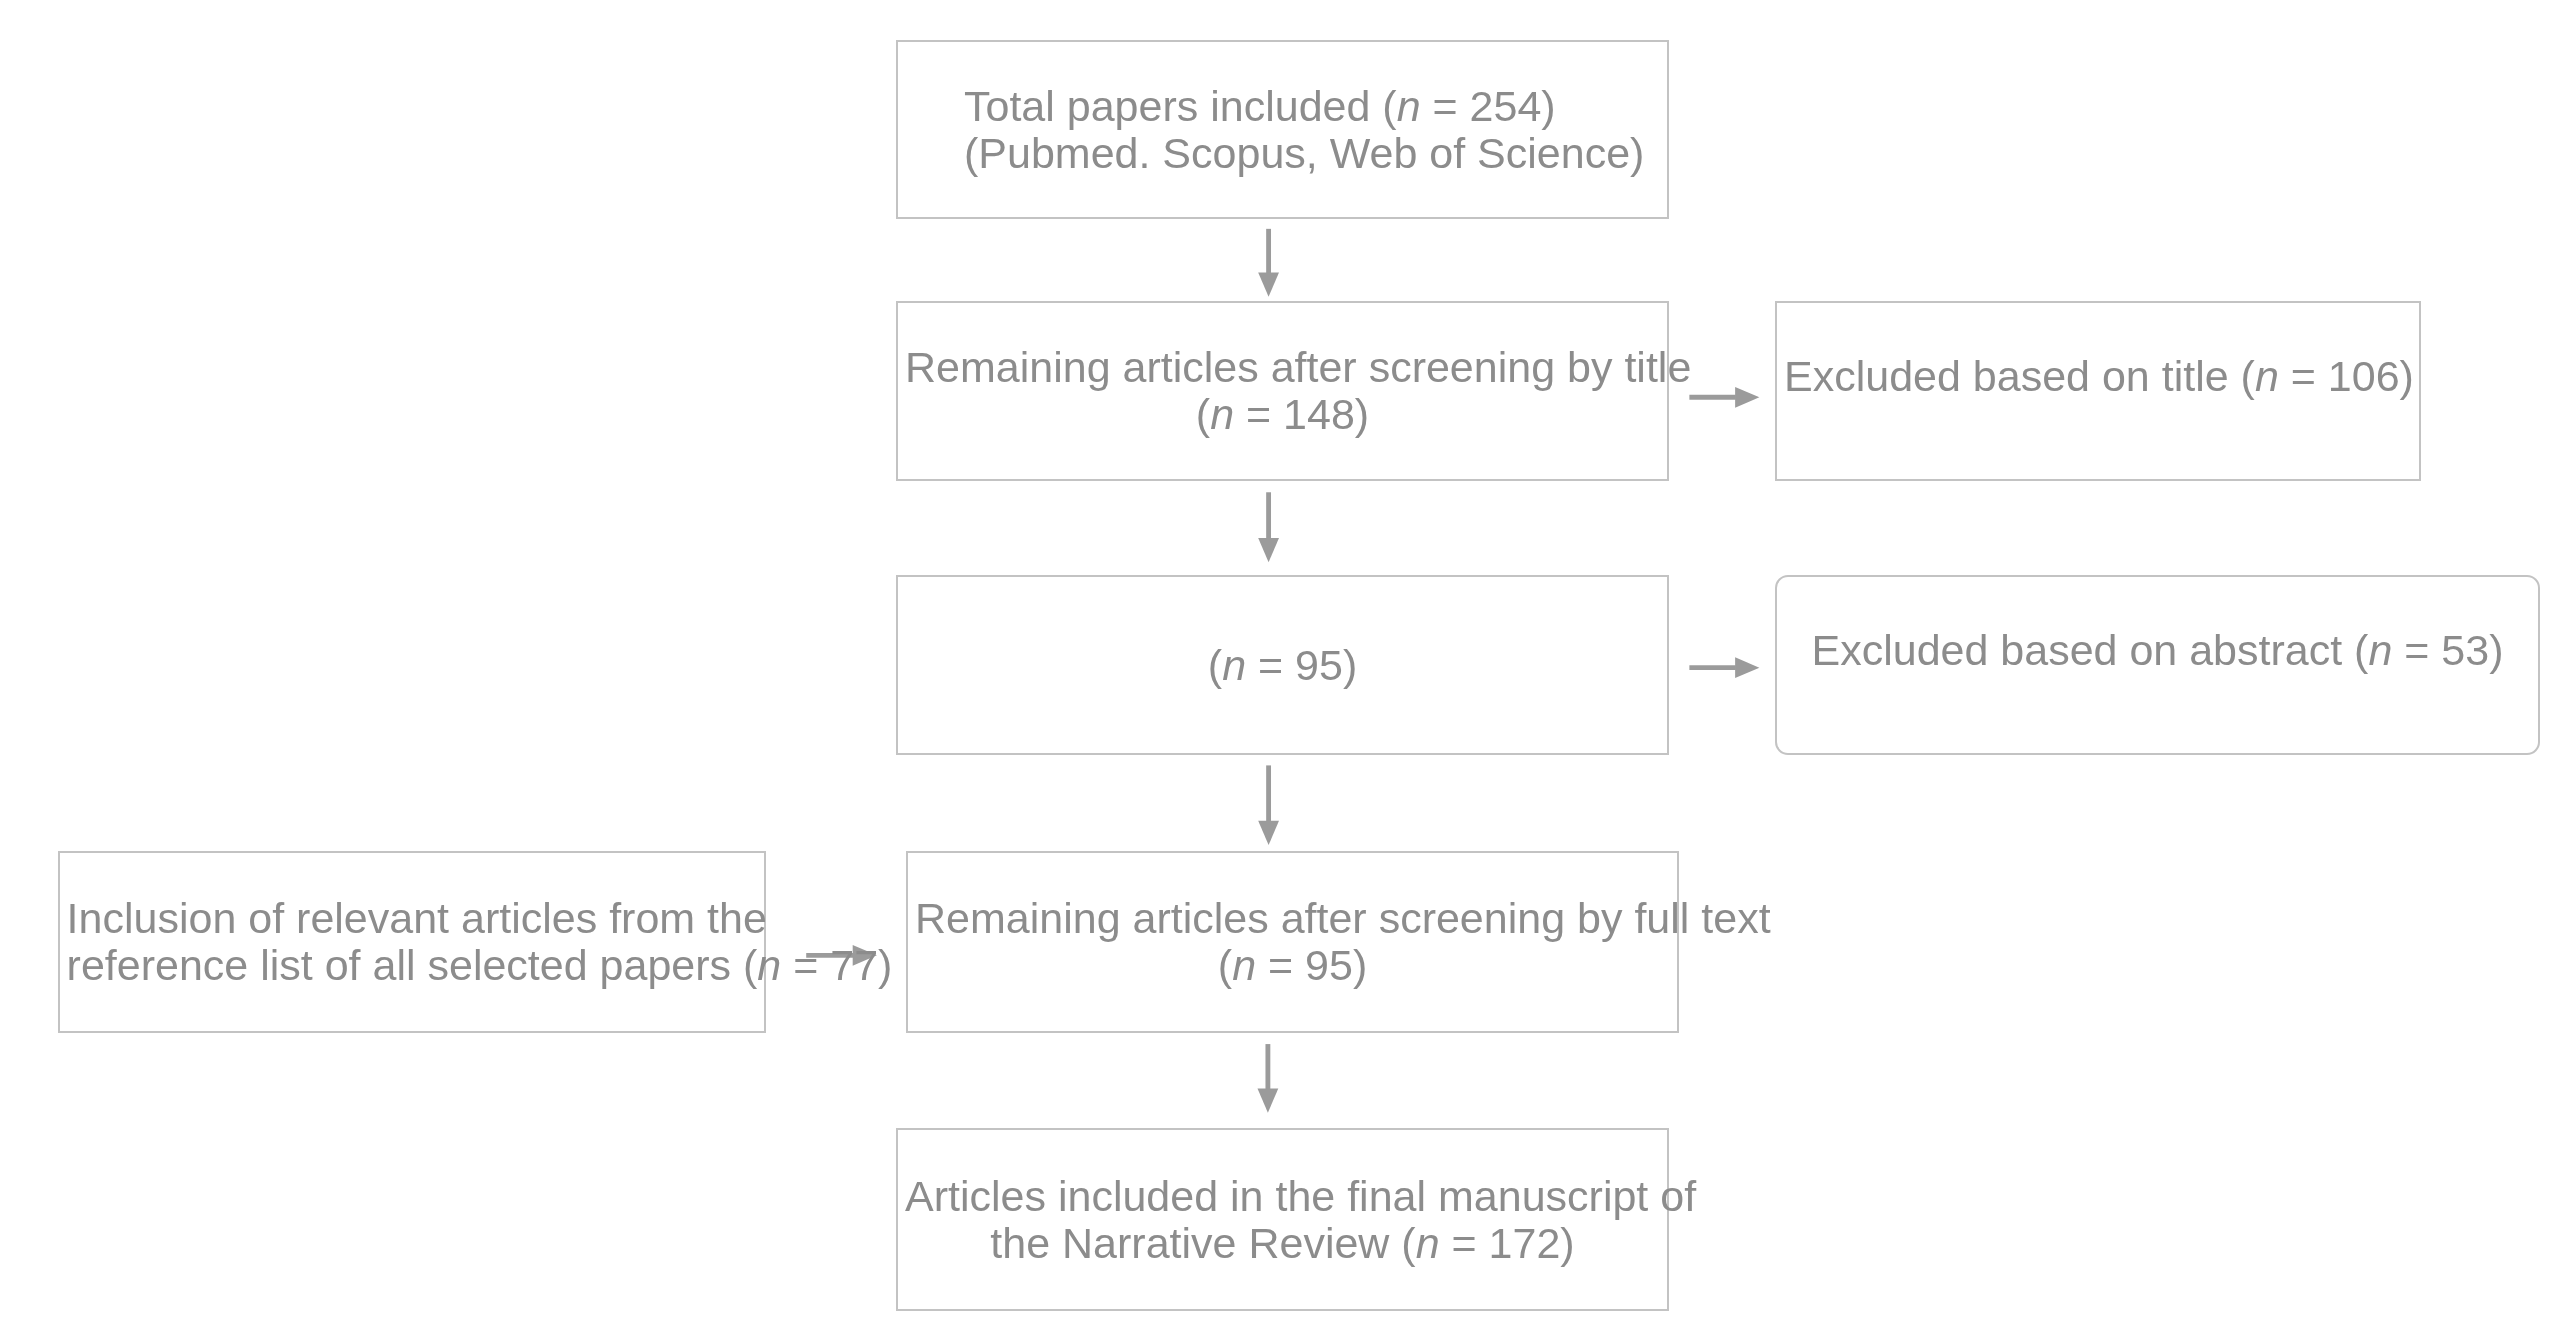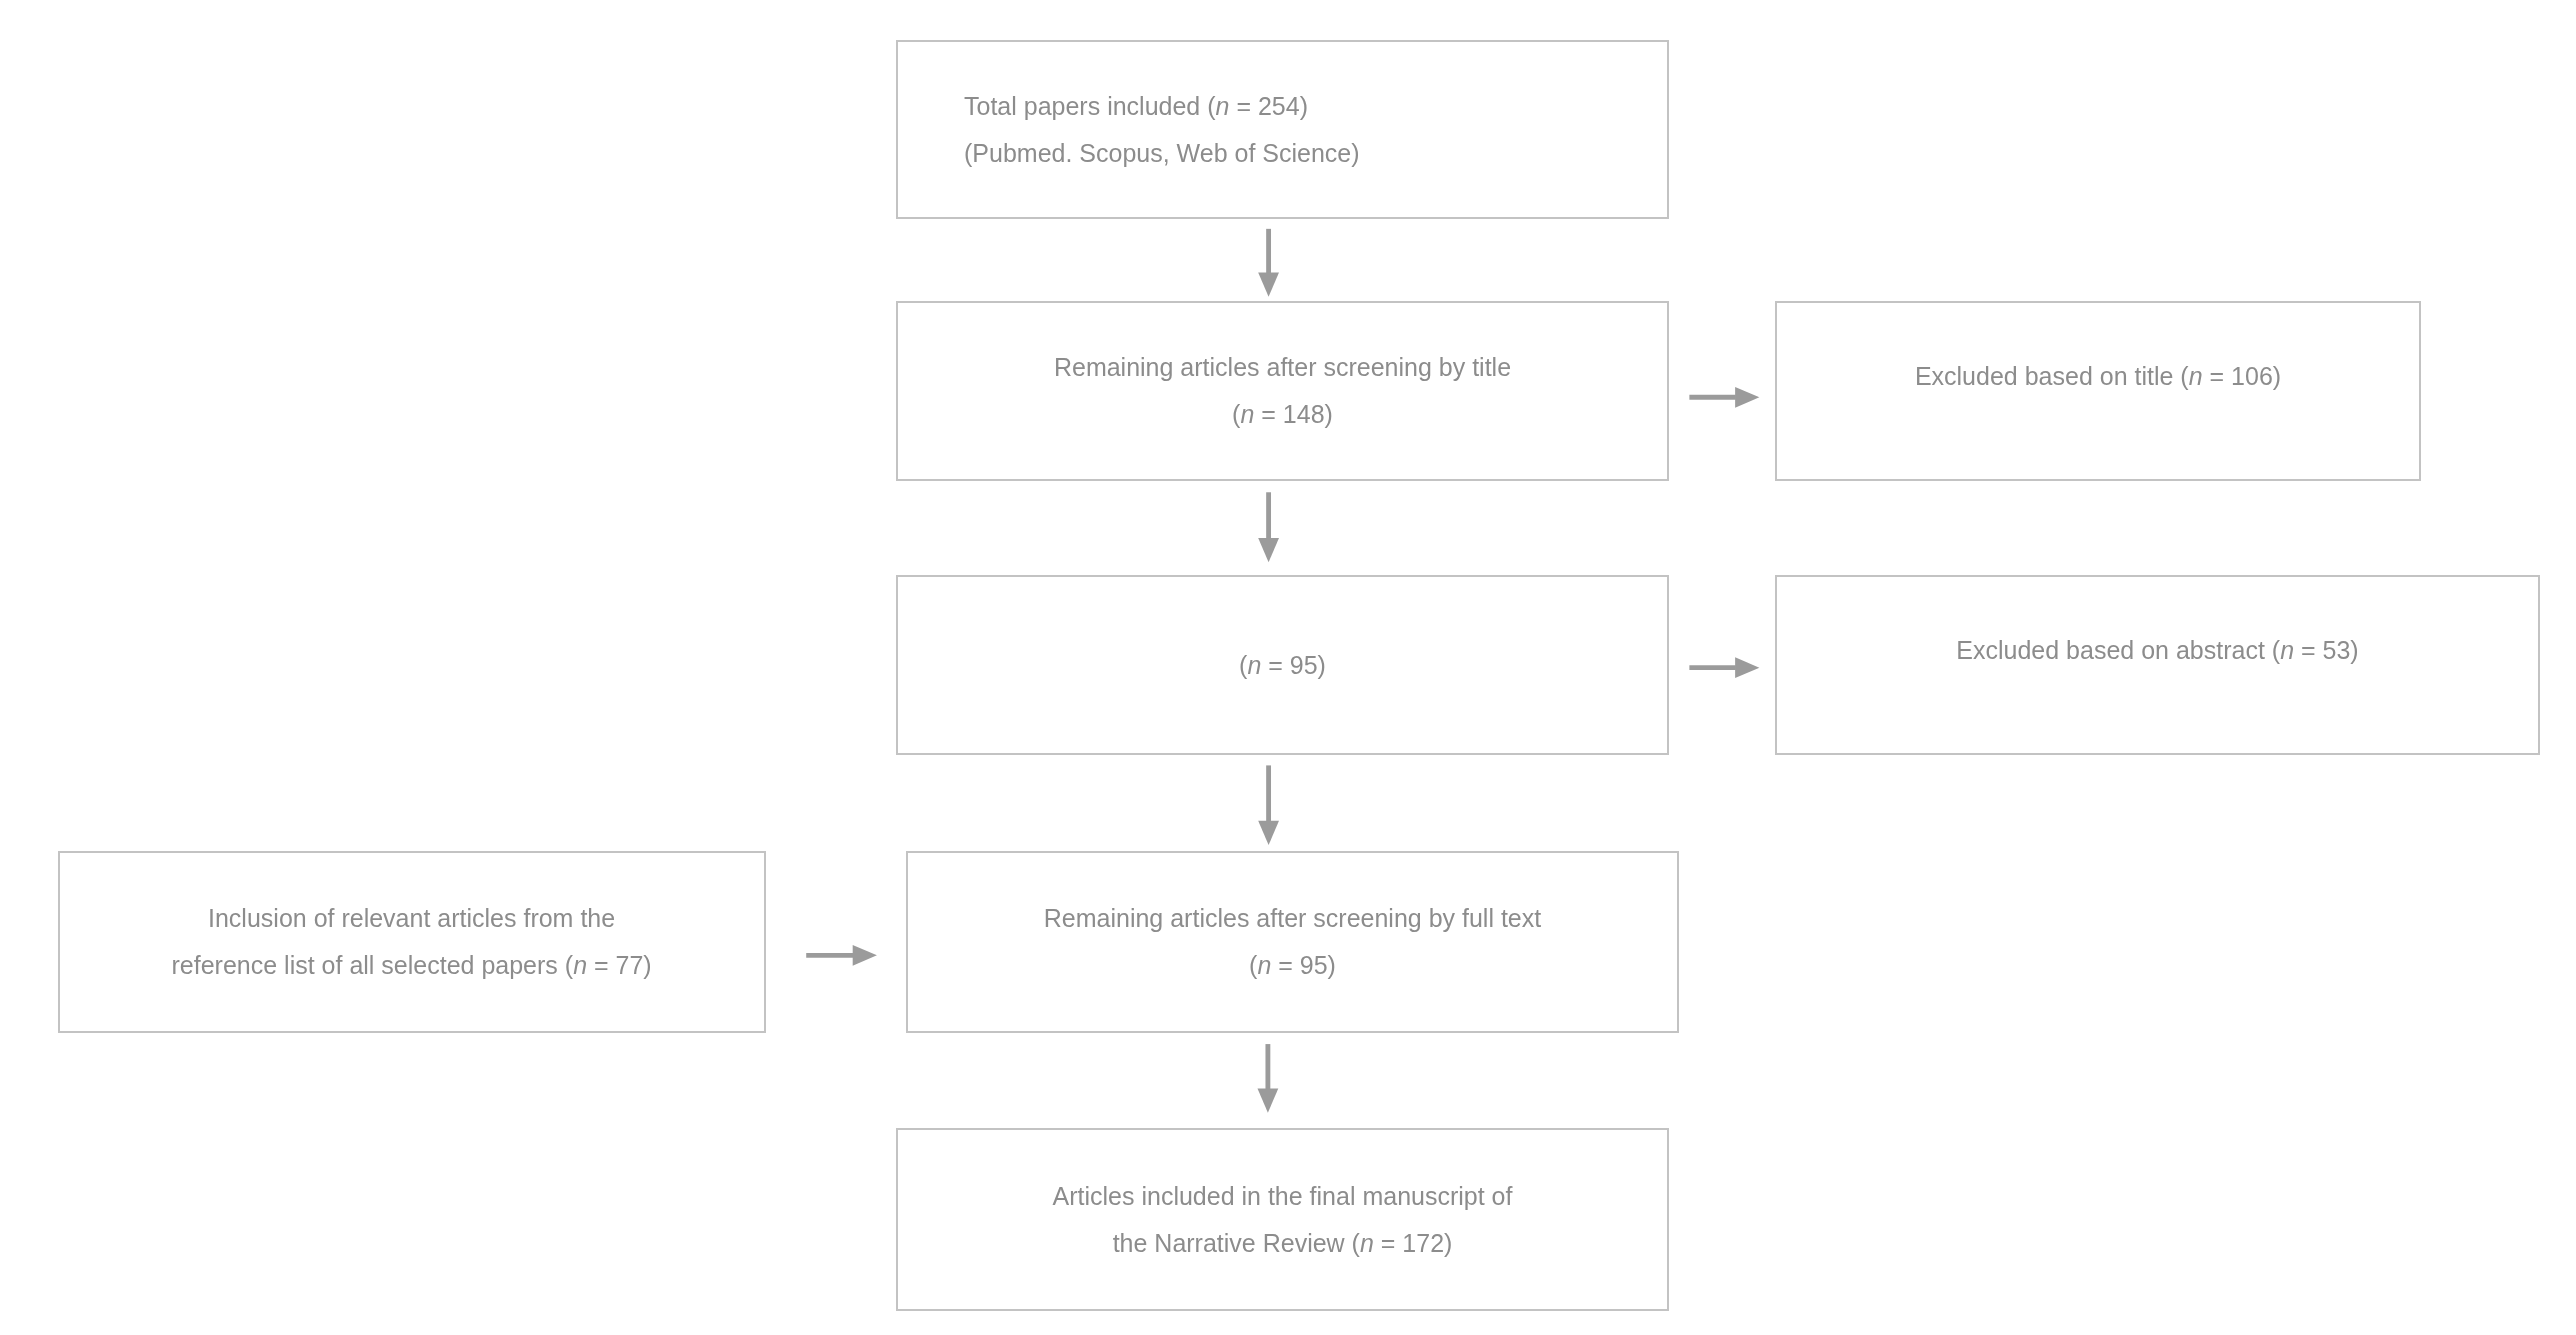--- a/index.html
+++ b/index.html
@@ -26,21 +26,21 @@
   }
   .arrows line { stroke: var(--arrow-color); stroke-width: 7; }
   .arrows polygon { fill: var(--arrow-color); }
   .box {
     position: absolute;
     border: 2.1px solid var(--border-color);
     background: #ffffff;
     display: flex;
     flex-direction: column;
     justify-content: center;
-    font-size: 25px;
+    font-size: 43px;
     line-height: 47px;
   }
   .box .line { display: block; white-space: nowrap; }
   .box.center { text-align: center; padding: 0 7px; justify-content: center; }
   .box.left-align { text-align: left; padding-left: 66px; }
   .box.top-text { justify-content: flex-start; padding-top: 50px; }
   .box i { font-style: italic; }
 </style>
 </head>
 <body>
@@ -96,21 +96,21 @@
   </div>
 
   <div class="box center top-text" style="left:1775px; top:301px; width:646px; height:180px;">
     <span class="line"><span>Excluded based on title (</span><i>n</i><span> = 106)</span></span>
   </div>
 
   <div class="box center" style="left:896px; top:575px; width:773px; height:180px;">
     <span class="line"><span>(</span><i>n</i><span> = 95)</span></span>
   </div>
 
-  <div class="box center top-text" style="left:1775px; top:575px; width:765px; height:180px;">
+  <div class="box center top-text" style="left:1775px; top:575px; width:765px; height:180px;border-radius:13px;">
     <span class="line"><span>Excluded based on abstract (</span><i>n</i><span> = 53)</span></span>
   </div>
 
   <div class="box center" style="left:16.6px; top:851px; width:708px; height:182px;margin-left:41px;">
     <span class="line"><span>Inclusion of relevant articles from the</span></span>
     <span class="line"><span>reference list of all selected papers (</span><i>n</i><span> = 77)</span></span>
   </div>
 
   <div class="box center" style="left:896px; top:851px; width:773px; height:182px;margin-left:10px;">
     <span class="line"><span>Remaining articles after screening by full text</span></span>

